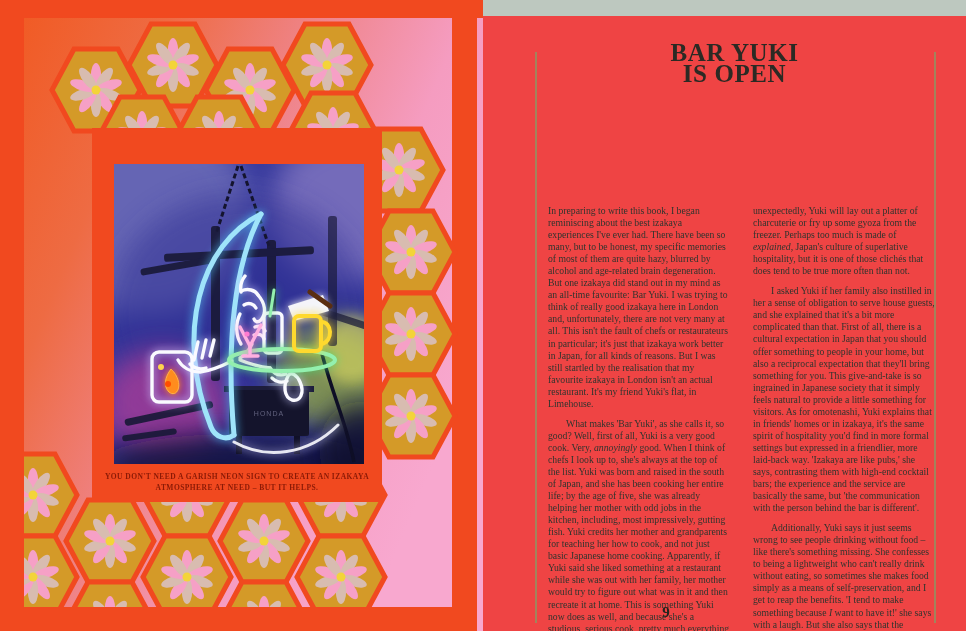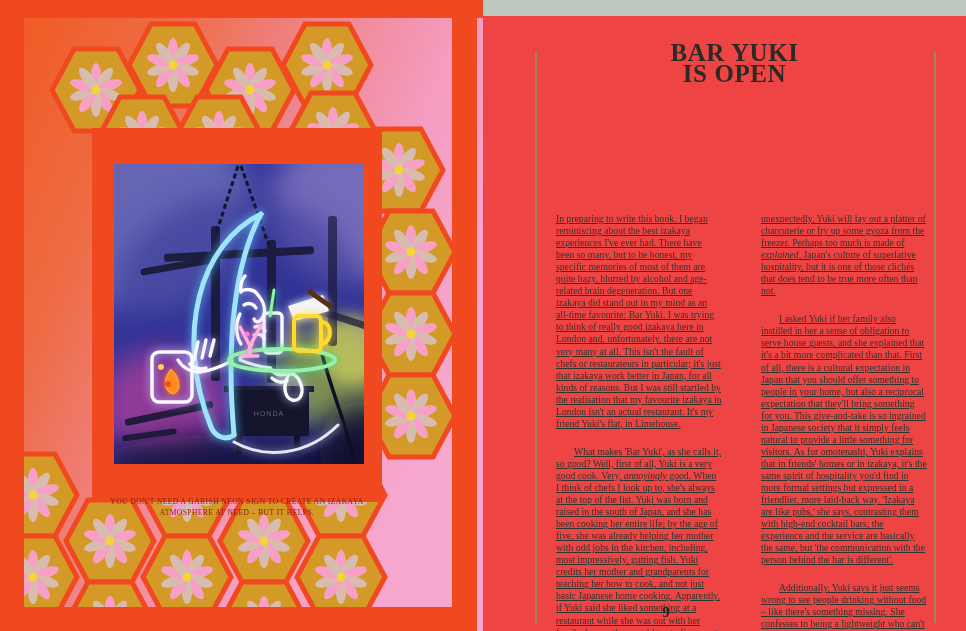--- a/index.html
+++ b/index.html
@@ -1,31 +1,31 @@
 <!DOCTYPE html>
 <html><head>
 <meta charset="utf-8">
 <style>
   html,body{margin:0;padding:0;background:#888;}
   #spread{position:relative;width:966px;height:631px;overflow:hidden;background:#bdc8bf;font-family:"Liberation Serif",serif;}
   
   .page-left{position:absolute;left:0;top:0;width:483px;height:631px;}
   .page-left svg.art{position:absolute;left:0;top:0;}
   .photo{position:absolute;left:114px;top:164px;width:250px;height:300px;overflow:hidden;}
-  .caption{position:absolute;left:97px;top:496px;width:280px;text-align:center;
-           font-weight:normal;font-size:7.5px;line-height:11px;color:#8a1a06;letter-spacing:.45px;}
+  .caption{position:absolute;left:97px;top:471px;width:280px;text-align:center;
+           font-weight:bold;font-size:7.5px;line-height:11px;color:#8a1a06;letter-spacing:.45px;}
   
   .page-right{position:absolute;left:483px;top:16px;width:483px;height:631px;background:#ef4444;}
   .vrule{position:absolute;top:36px;width:2px;height:571px;background:#a3835c;}
   .vrule.l{left:52px;} .vrule.r{left:451px;}
   .chapter-title{position:absolute;left:52px;top:26px;width:399px;text-align:center;
                  font-weight:bold;font-size:25px;line-height:21px;color:#2b2a24;letter-spacing:.6px;}
   .col{position:absolute;top:181px;width:198px;font-size:9.7px;line-height:12.05px;color:#30342e;}
   .col.c1{left:57px;} .col.c2{left:262px;}
-  .col p{margin:16px;text-decoration:underline;}
+  .col p{margin:8px;}
   .col p.indent{text-indent:18px;}
   .pageno{position:absolute;left:160px;top:588px;width:46px;text-align:center;
           font-weight:bold;font-size:15px;color:#22251e;}
 </style>
 </head>
 <body>
 
 <div id="spread">
 
   <div class="page-left">

